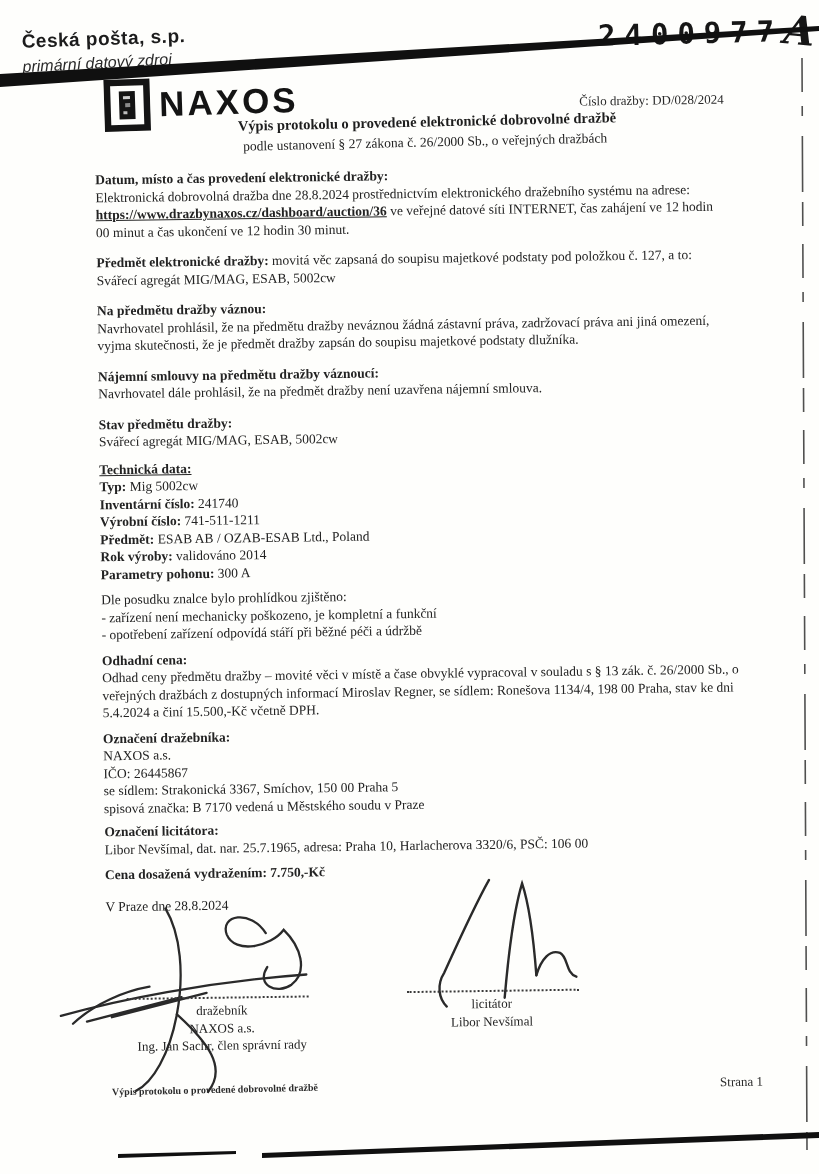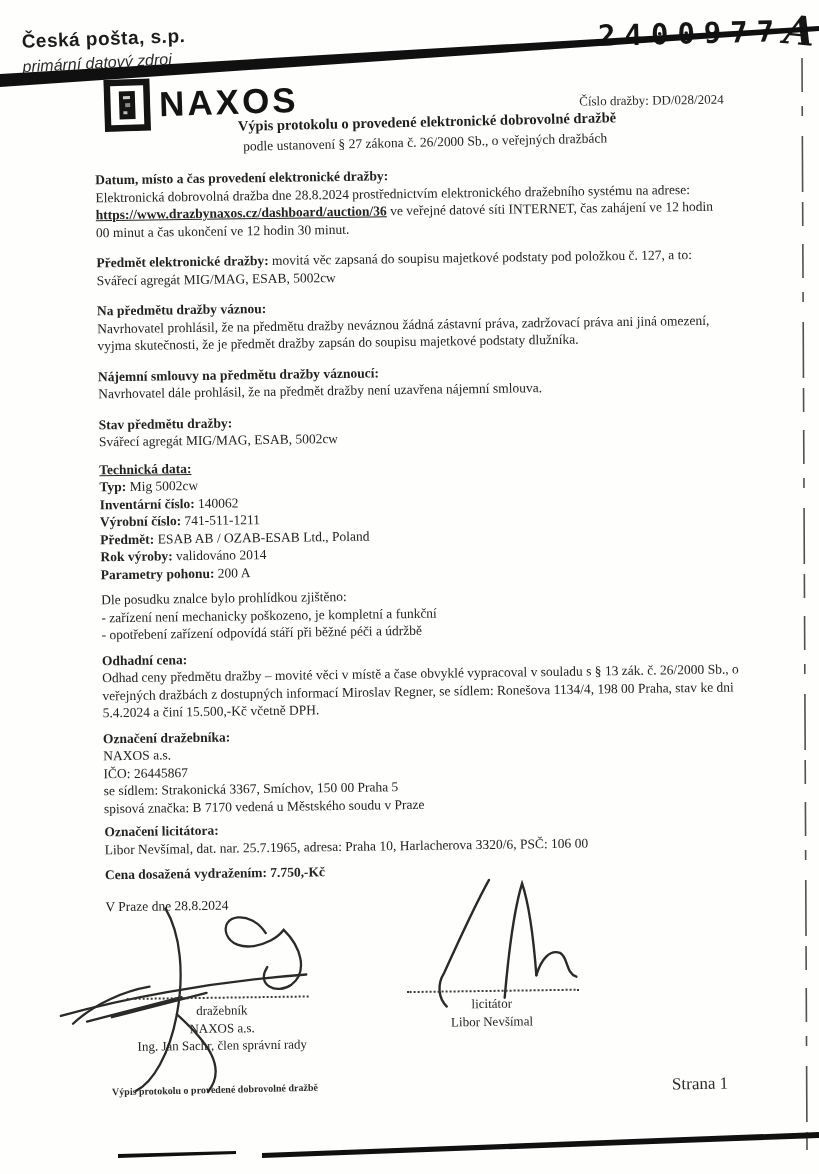--- a/index.html
+++ b/index.html
@@ -53,21 +53,21 @@
   .siglabels{position:absolute;text-align:center;font-size:13px;line-height:17.5px;white-space:nowrap;}
   .siglabels.left{left:-20px;top:84px;width:270px;}
   .siglabels.right{left:278px;top:81px;width:214px;}
   .sigsvg{position:absolute;}
   .sigsvg.left{left:-52px;top:-16px;}
   .sigsvg.right{left:302px;top:-38px;}
 
   
   .footer-left{position:absolute;left:112px;top:1084px;font-size:10px;font-weight:bold;
                color:#2b2b2b;transform:rotate(-1.3deg);}
-  .footer-right{position:absolute;left:672px;top:1074px;font-size:17px;color:#2b2b2b;transform:rotate(-1deg);}
+  .footer-right{position:absolute;left:720px;top:1074px;font-size:13px;color:#2b2b2b;transform:rotate(-1deg);}
 </style>
 </head>
 <body>
 
 <div class="page">
 
   <div class="postal">
     <div class="l1">Česká pošta, s.p.</div>
     <div class="l2">primární datový zdroj</div>
   </div>
@@ -120,25 +120,25 @@
       </div>
 
       <div class="sec">
         <div class="h">Stav předmětu dražby:</div>
         <div>Svářecí agregát MIG/MAG, ESAB, 5002cw</div>
       </div>
 
       <div class="sec g10">
         <div class="hu">Technická data:</div>
         <div class="tech-row"><b>Typ:</b> <span>Mig 5002cw</span></div>
-        <div class="tech-row"><b>Inventární číslo:</b> <span>140062</span></div>
+        <div class="tech-row"><b>Inventární číslo:</b> <span>241740</span></div>
         <div class="tech-row"><b>Výrobní číslo:</b> <span>741-511-1211</span></div>
         <div class="tech-row"><b>Předmět:</b> <span>ESAB AB / OZAB-ESAB Ltd., Poland</span></div>
         <div class="tech-row"><b>Rok výroby:</b> <span>validováno 2014</span></div>
-        <div class="tech-row"><b>Parametry pohonu:</b> <span>200 A</span></div>
+        <div class="tech-row"><b>Parametry pohonu:</b> <span>300 A</span></div>
       </div>
 
       <div class="sec g8">
         <div>Dle posudku znalce bylo prohlídkou zjištěno:</div>
         <div>- zařízení není mechanicky poškozeno, je kompletní a funkční</div>
         <div>- opotřebení zařízení odpovídá stáří při běžné péči a údržbě</div>
       </div>
 
       <div class="sec g8">
         <div class="h">Odhadní cena:</div>

